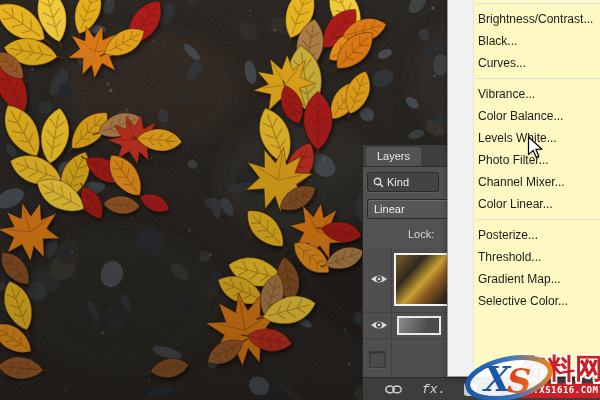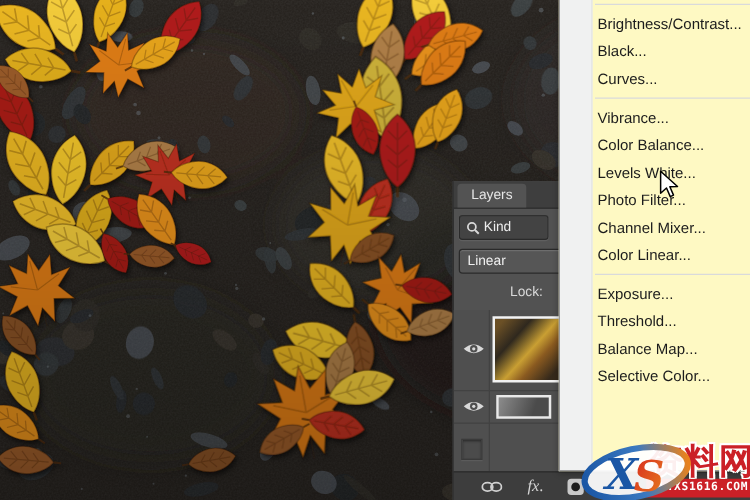--- a/index.html
+++ b/index.html
@@ -33,21 +33,21 @@
   .eye{position:absolute;width:18px;height:12px;}
   .thumb-large{position:absolute;left:31px;top:5px;width:58px;height:53px;
     border:2px solid #f2f2f2;background:
     linear-gradient(132deg,#6b5026 8%,#2f281e 30%,#c99f33 52%,#8a5a20 66%,#35291b 88%);}
   .thumb-small{position:absolute;left:34px;top:170px;width:44px;height:19px;
     border:2px solid #e9e9e9;background:linear-gradient(110deg,#8c8c8c,#4b4b4b 70%);}
   .empty-well{position:absolute;left:6px;top:205px;width:17px;height:17px;background:#4b4b4b;
     border:1px solid #3a3a3a;box-shadow:inset 0 1px 2px rgba(0,0,0,.45),0 1px 0 rgba(255,255,255,.07);}
   .panel-bottombar{position:absolute;left:0;top:232px;width:100%;height:23px;background:#3d3d3d;
     border-top:1px solid #2a2a2a;display:flex;align-items:center;}
-  .fx-label{font-family:Liberation Serif, serif;font-style:italic;font-size:13px;color:#d6d6d6;}
+  .fx-label{font-family:Liberation Mono, monospace;font-style:italic;font-size:13px;color:#d6d6d6;}
   .fx-label::after{content:".";font-style:normal;}
   .adj-icon{width:13px;height:13px;border-radius:3px;background:#c9c9c9;
     display:flex;align-items:center;justify-content:center;}
   .adj-icon i{width:7px;height:7px;border-radius:50%;background:#1d1d1d;display:block;}
 
   
   .menu{position:absolute;left:403px;top:0;width:198px;height:377px;background:#fef9c3;
     border:1px solid #9a9a9a;border-right:none;border-top:none;z-index:5;
     box-shadow:-1px 2px 5px rgba(0,0,0,.28);margin-left:44px;}
   .menu-gutter{position:absolute;left:0;top:0;width:26px;height:100%;background:#f0f1f1;
@@ -458,23 +458,23 @@
         <div class="menu-item"><span>Black...</span></div>
         <div class="menu-item"><span>Curves...</span></div>
         <div class="menu-sep"></div>
         <div class="menu-item"><span>Vibrance...</span></div>
         <div class="menu-item"><span>Color Balance...</span></div>
         <div class="menu-item"><span>Levels  White...</span></div>
         <div class="menu-item"><span>Photo Filter...</span></div>
         <div class="menu-item"><span>Channel Mixer...</span></div>
         <div class="menu-item"><span>Color Linear...</span></div>
         <div class="menu-sep"></div>
-        <div class="menu-item"><span>Exposure...</span></div>
+        <div class="menu-item"><span>Posterize...</span></div>
         <div class="menu-item"><span>Threshold...</span></div>
-        <div class="menu-item"><span>Balance Map...</span></div>
+        <div class="menu-item"><span>Gradient Map...</span></div>
         <div class="menu-item"><span>Selective Color...</span></div>
       </div>
   </div>
 
   <svg class="cursor" width="17" height="24" viewBox="0 0 17 24">
     <path d="M1.5,1 L1.5,18.6 L6.2,14.4 L9.2,21.3 L11.8,20.1 L8.9,13.4 L15,13.2 Z" fill="#fff" stroke="#000" stroke-width="1.2" stroke-linejoin="round"></path>
   </svg>
 
   <div class="watermark">
     <div class="wm-bar">ZL.XS1616.COM</div>

